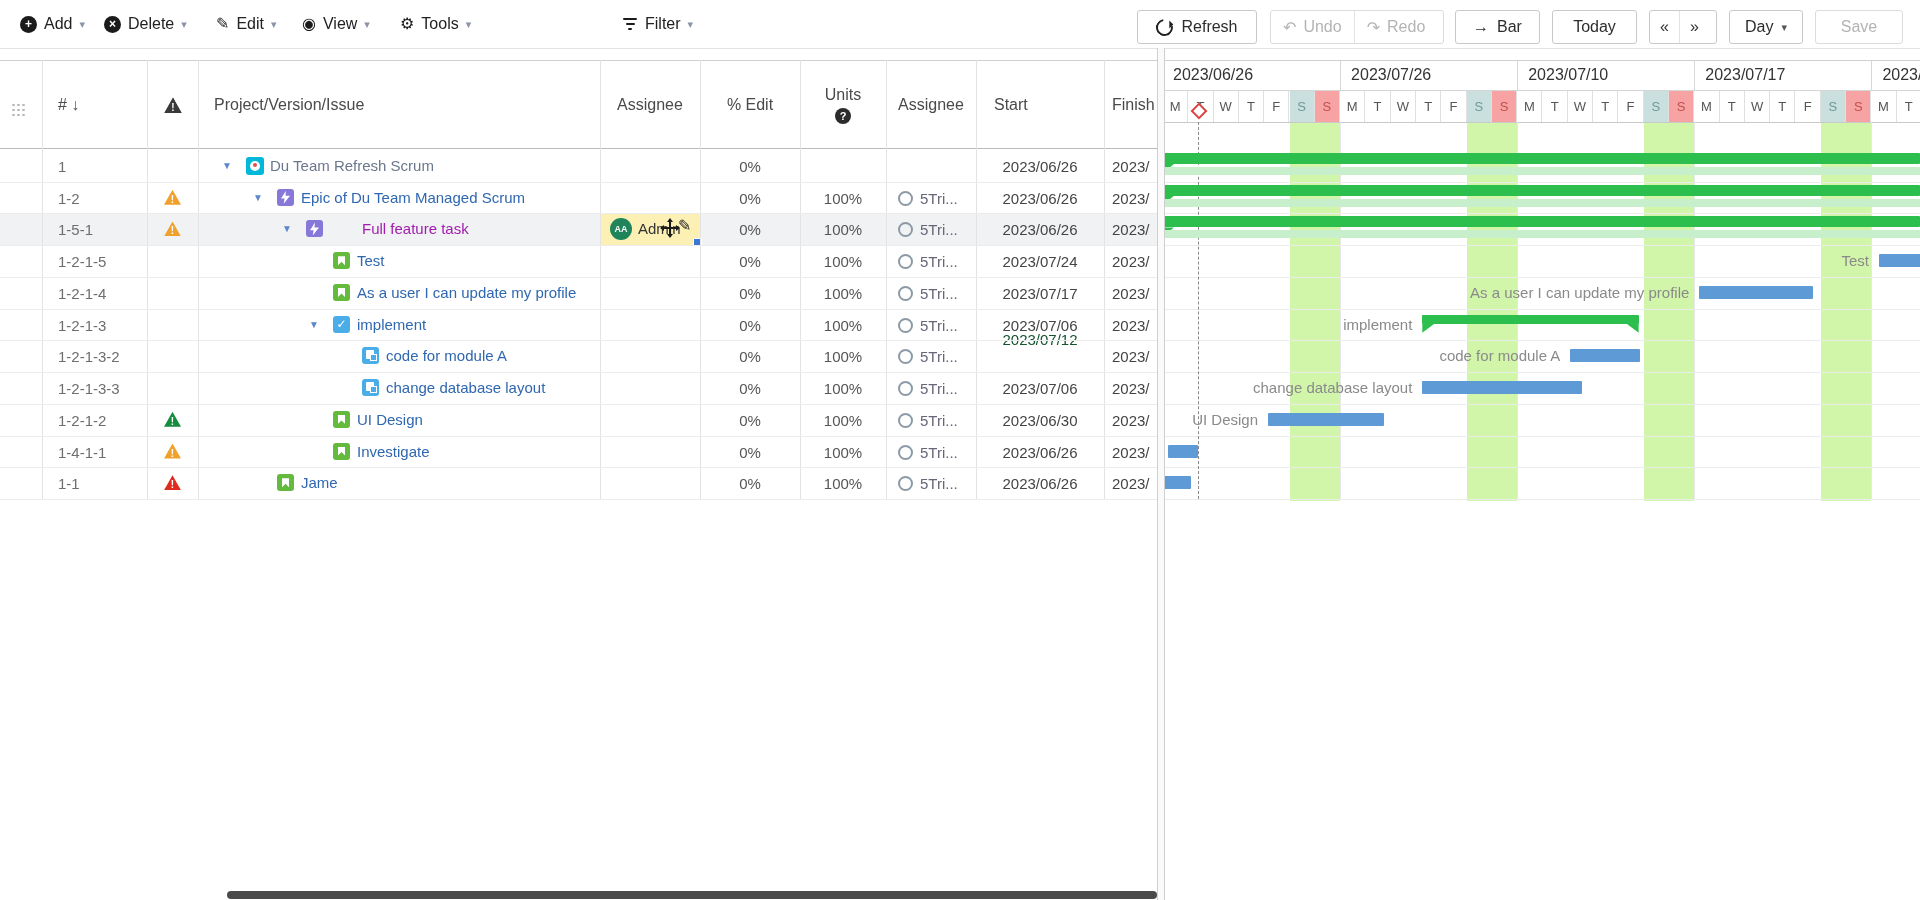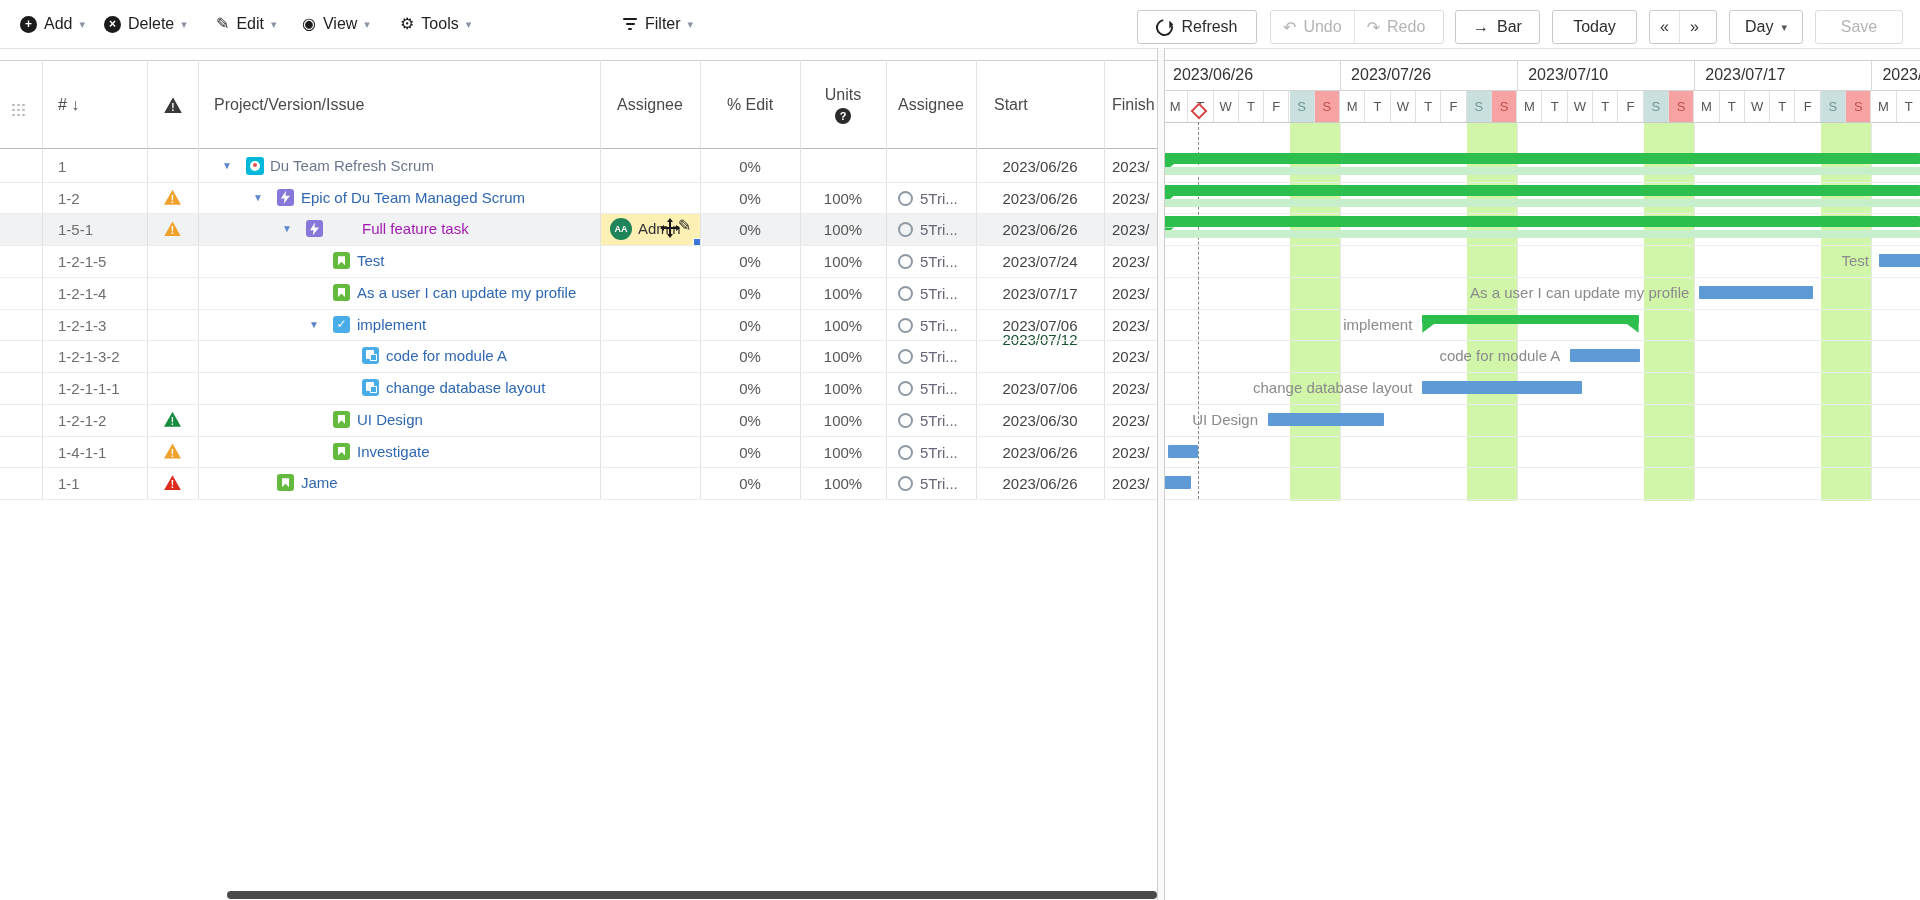--- a/index.html
+++ b/index.html
@@ -243,21 +243,21 @@
         <div style="position: absolute; left: 4px; top: 3px; width: 8px; height: 9px; background: rgb(255, 255, 255); border-radius: 1px;"></div>
         <div style="position: absolute; left: 8px; top: 7px; width: 5px; height: 5px; background: rgb(75, 173, 232); border: 1px solid rgb(255, 255, 255);"></div>
       </div>
       <div class="rtitle" style="left: 386px; top: 347.362px; color: rgb(47, 103, 177);">code for module A</div>
       <div class="cellc" style="left: 700px; top: 348.362px; width: 100px;">0%</div>
       <div class="cellc" style="left: 800px; top: 348.362px; width: 86px;">100%</div>
       <div class="prio-ring" style="left: 898px; top: 349.362px;"></div>
       <div style="position: absolute; left: 920px; top: 348.362px; font-size: 15px; color: rgb(102, 102, 119);">5Tri...</div>
       <div class="cellc" style="left: 976px; top: 331px; width: 128px; color: #14532d;">2023/07/12</div>
       <div style="position: absolute; left: 1112px; top: 348.362px; font-size: 15px; color: rgb(68, 68, 68);">2023/</div>
-      <div class="rownum" style="left: 58px; top: 380.089px;">1-2-1-1-1</div>
+      <div class="rownum" style="left: 58px; top: 380.089px;">1-2-1-3-3</div>
       <div class="tinyicon" style="left: 362px; top: 379.089px; background: rgb(75, 173, 232);">
         <div style="position: absolute; left: 4px; top: 3px; width: 8px; height: 9px; background: rgb(255, 255, 255); border-radius: 1px;"></div>
         <div style="position: absolute; left: 8px; top: 7px; width: 5px; height: 5px; background: rgb(75, 173, 232); border: 1px solid rgb(255, 255, 255);"></div>
       </div>
       <div class="rtitle" style="left: 386px; top: 379.089px; color: rgb(47, 103, 177);">change database layout</div>
       <div class="cellc" style="left: 700px; top: 380.089px; width: 100px;">0%</div>
       <div class="cellc" style="left: 800px; top: 380.089px; width: 86px;">100%</div>
       <div class="prio-ring" style="left: 898px; top: 381.089px;"></div>
       <div style="position: absolute; left: 920px; top: 380.089px; font-size: 15px; color: rgb(102, 102, 119);">5Tri...</div>
       <div class="cellc" style="left: 976px; top: 380.089px; width: 128px; color: rgb(68, 68, 68);">2023/07/06</div>

